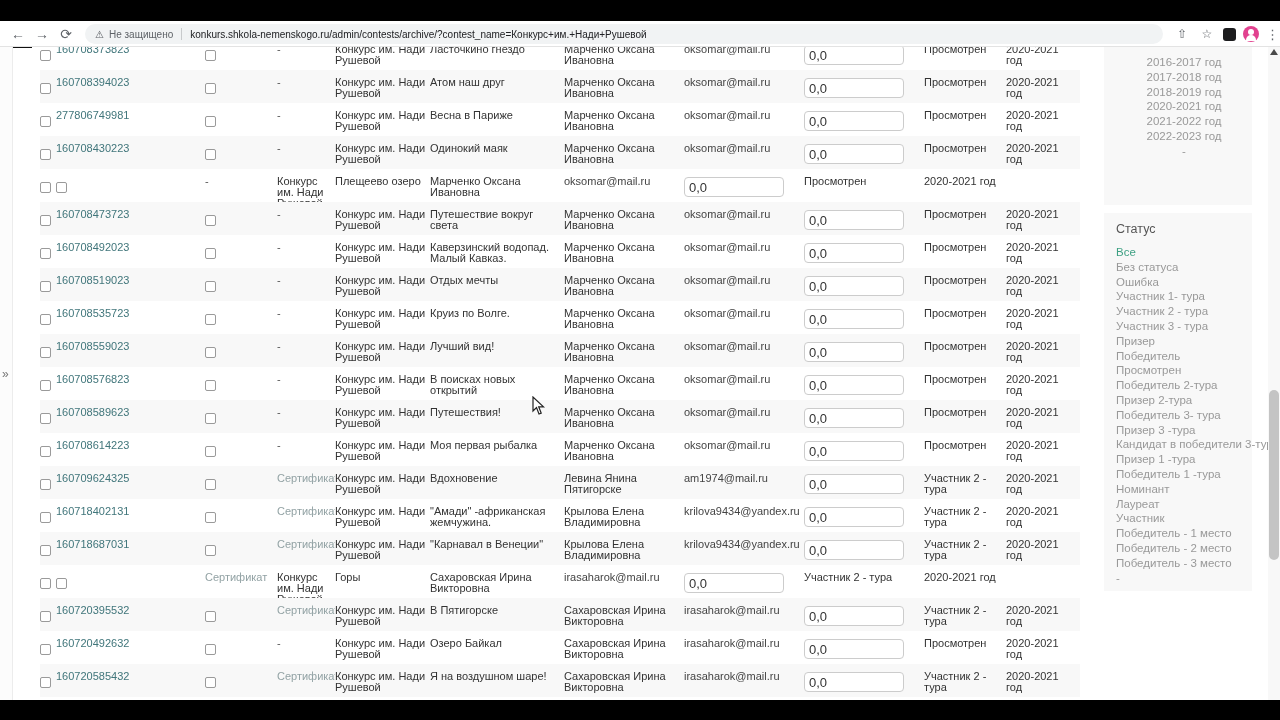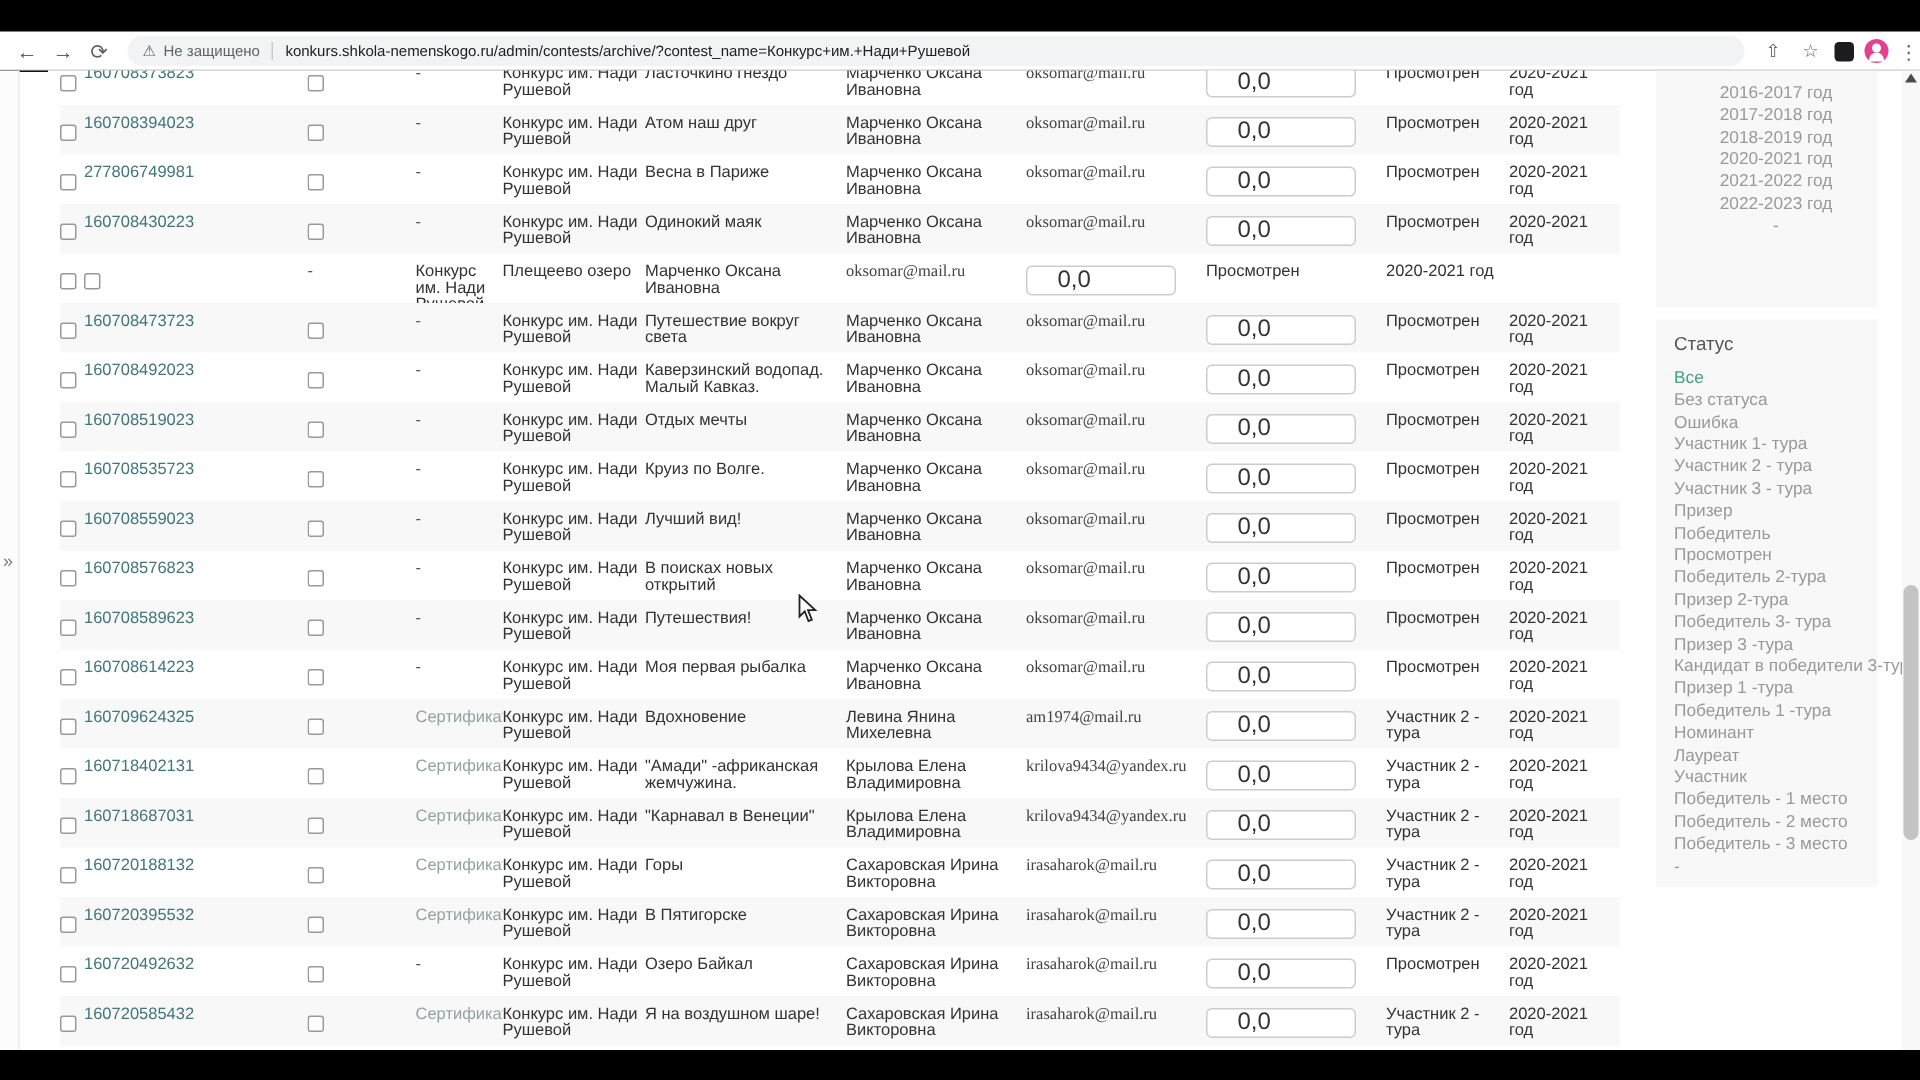--- a/index.html
+++ b/index.html
@@ -30,22 +30,22 @@
 
   
   .grid { position:absolute; left:40px; top:-10px; width:1040px; }
   .row { display:grid; grid-template-columns:16px 149px 72px 58px 95px 134px 120px 120px 120px 82px 68px; height:33px; font-size:11px; line-height:11px; color:#333; }
   .row.alt { background:#f8f8f8; }
   .cell { padding-top:7px; overflow:hidden; }
   .cbx { width:11px; height:11px; border:1px solid #9a9a9a; border-radius:2px; background:#fff; display:inline-block; margin-top:6px; }
   .idlink { color:#41767b; text-decoration:none;text-align:center; }
   .cert { color:#92a2a4; }
   .dash { color:#555; }
-  .email { color:#444;font-family:Liberation Serif, serif; }
-  .score-input { width:100px; height:20px; border:1px solid #cccccc; border-radius:4px; font-size:16px; color:#333; padding:0 20px; margin-top:1px; font-family:"Liberation Sans", sans-serif; }
+  .email { color:#444; }
+  .score-input { width:100px; height:20px; border:1px solid #cccccc; border-radius:4px; font-size:13px; color:#333; padding:0 4px; margin-top:1px; font-family:"Liberation Sans", sans-serif; }
 
   
   .panel { position:absolute; left:1104px; width:148px; background:#f8f8f8; padding:5px 0 6px 12px; }
   .panel-years { top:0; height:158px; padding-top:8px;text-align:center; }
   .panel-status { top:166px; }
   .f-item { font-size:11.5px; line-height:14.8px; color:#999; white-space:nowrap; cursor:pointer; }
   .f-item.sel { color:#3fa184; }
   .f-head { font-size:12.5px; color:#555; margin:4px 0 9px 0; }
 
   
@@ -259,21 +259,21 @@
           <div class="cell">Просмотрен</div>
           <div class="cell">2020-2021 год</div>
         </div>
         <div class="row alt">
           <div class="cell"><span class="cbx"></span></div>
           <div class="cell"><a class="idlink">160709624325</a></div>
           <div class="cell"><span class="cbx"></span></div>
           <div class="cell cert">Сертификат</div>
           <div class="cell">Конкурс им. Нади Рушевой</div>
           <div class="cell">Вдохновение</div>
-          <div class="cell">Левина Янина Михелевна</div>
+          <div class="cell">Левина Янина Пятигорске</div>
           <div class="cell email">am1974@mail.ru</div>
           <div class="cell"><input class="score-input" value="0,0" style=""></div>
           <div class="cell">Участник 2 - тура</div>
           <div class="cell">2020-2021 год</div>
         </div>
         <div class="row">
           <div class="cell"><span class="cbx"></span></div>
           <div class="cell"><a class="idlink">160718402131</a></div>
           <div class="cell"><span class="cbx"></span></div>
           <div class="cell cert">Сертификат</div>
@@ -293,21 +293,20 @@
           <div class="cell">Конкурс им. Нади Рушевой</div>
           <div class="cell">"Карнавал в Венеции"</div>
           <div class="cell">Крылова Елена Владимировна</div>
           <div class="cell email">krilova9434@yandex.ru</div>
           <div class="cell"><input class="score-input" value="0,0" style=""></div>
           <div class="cell">Участник 2 - тура</div>
           <div class="cell">2020-2021 год</div>
         </div>
         <div class="row">
           <div class="cell"><span class="cbx"></span></div>
-          <div class="cell"><a class="idlink">160720188132</a></div>
           <div class="cell"><span class="cbx"></span></div>
           <div class="cell cert">Сертификат</div>
           <div class="cell">Конкурс им. Нади Рушевой</div>
           <div class="cell">Горы</div>
           <div class="cell">Сахаровская Ирина Викторовна</div>
           <div class="cell email">irasaharok@mail.ru</div>
           <div class="cell"><input class="score-input" value="0,0" style=""></div>
           <div class="cell">Участник 2 - тура</div>
           <div class="cell">2020-2021 год</div>
         </div>

